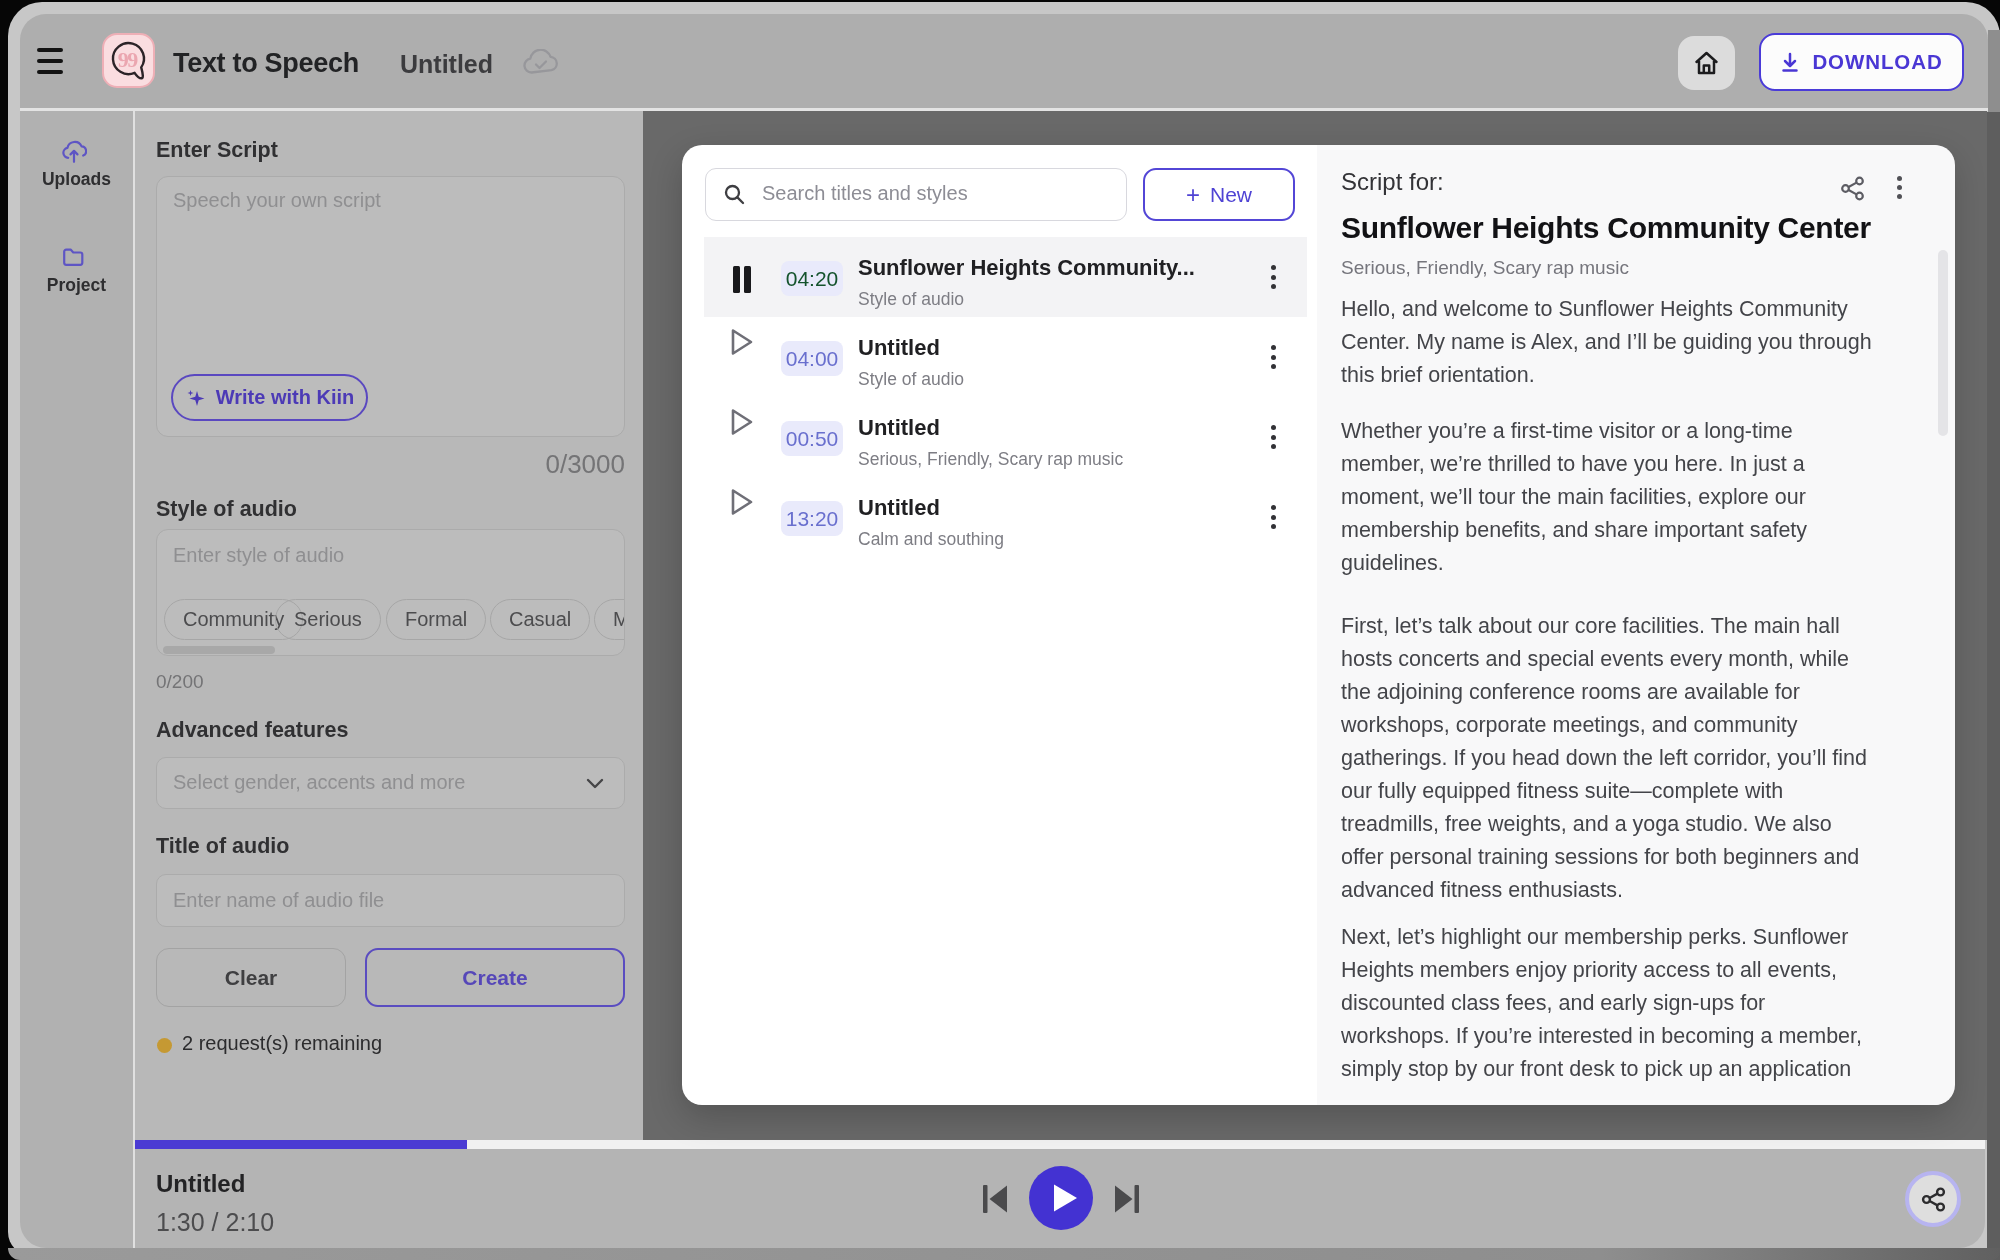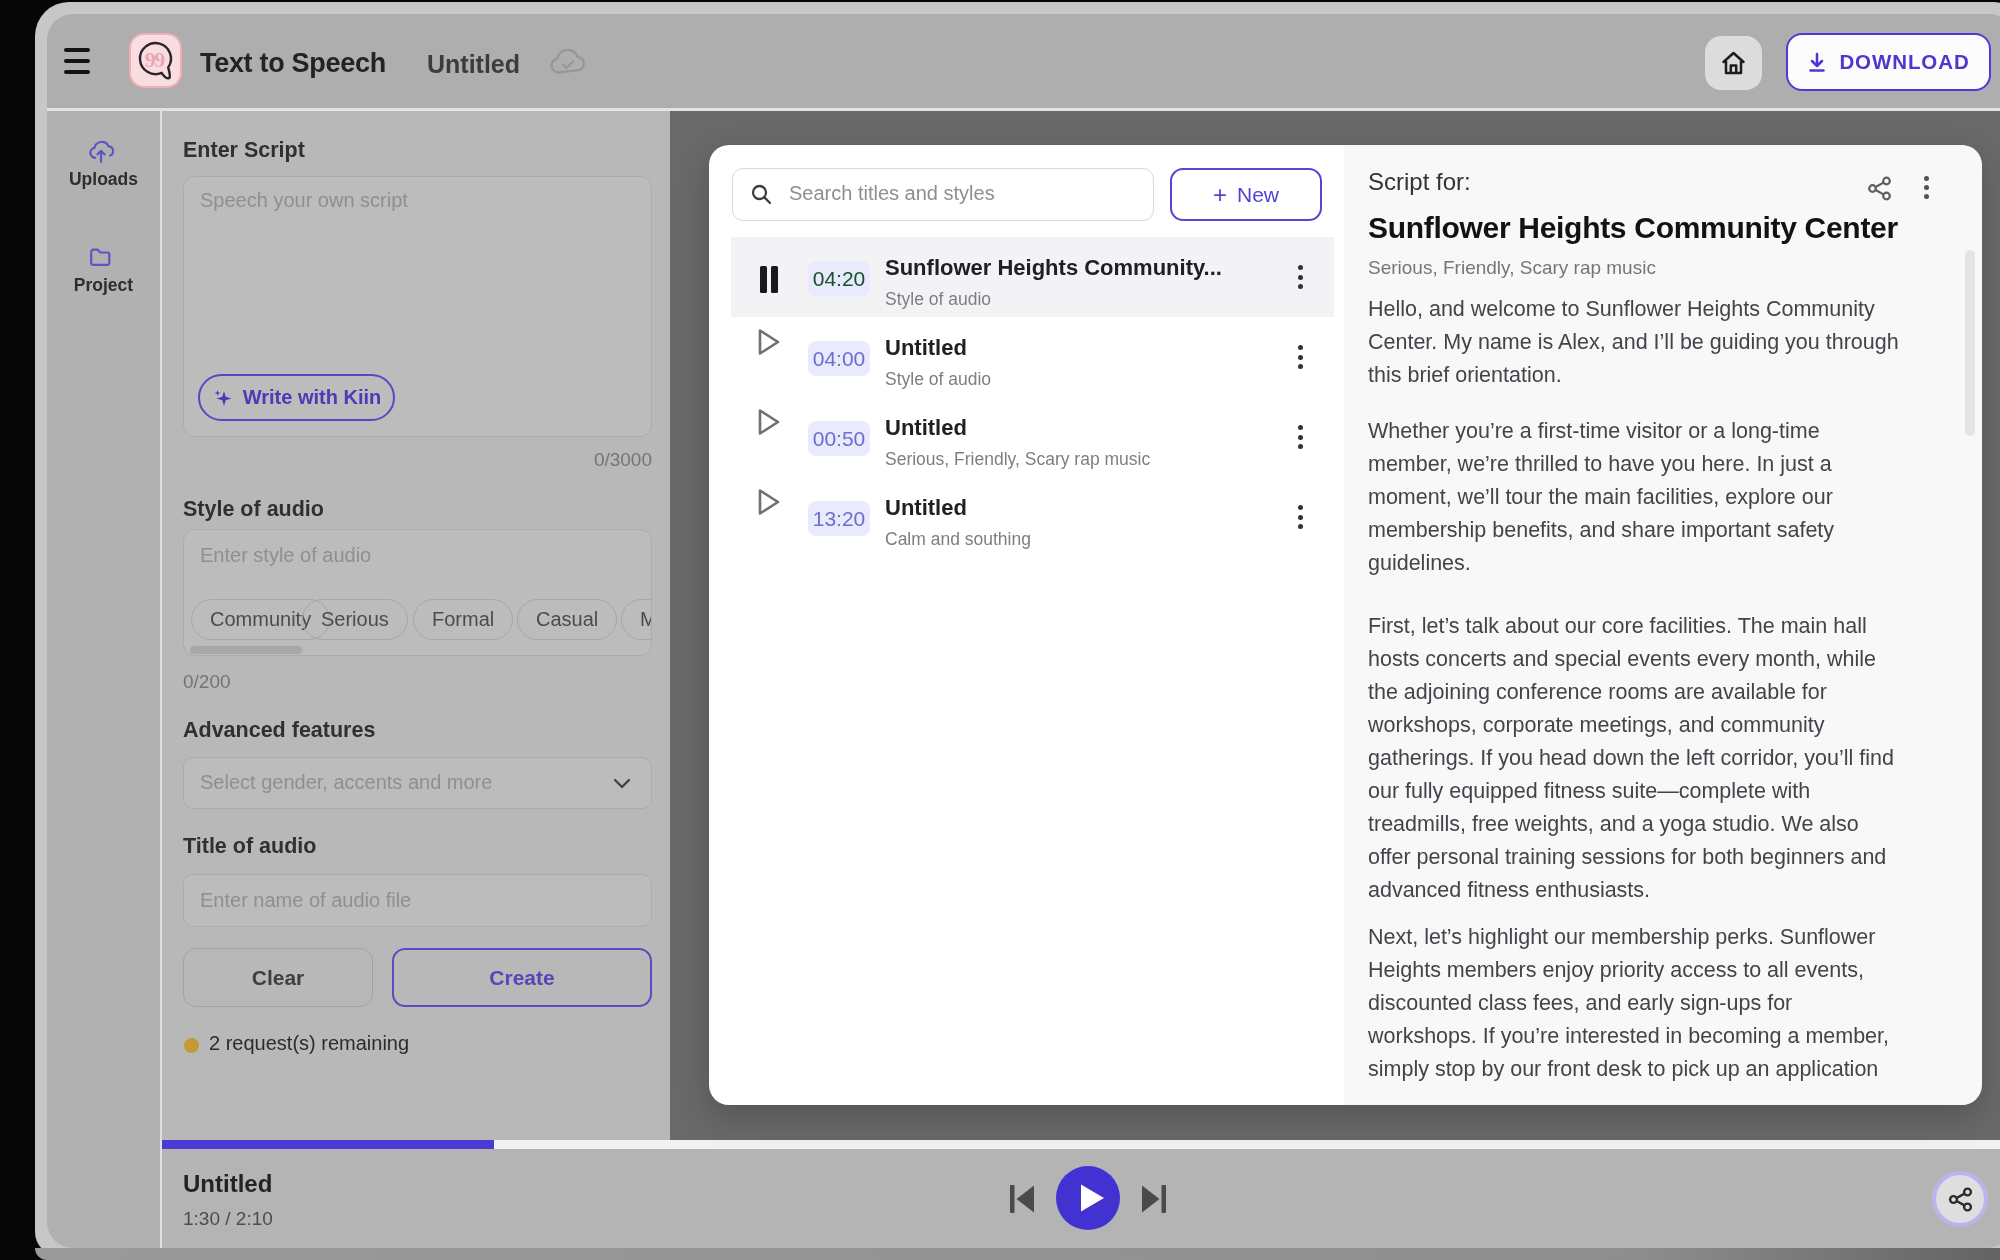--- a/index.html
+++ b/index.html
@@ -1,19 +1,19 @@
 <!DOCTYPE html>
 <html><head>
 <meta charset="utf-8">
 <style>
   * { margin:0; padding:0; box-sizing:border-box; }
   html,body { width:2000px; height:1260px; overflow:hidden; background:#060606;
     font-family:"Liberation Sans", sans-serif; }
   .abs { position:absolute; }
-  #stage { position:relative; width:1840px; height:1260px;margin-left:27px; }
+  #stage { position:relative; width:1840px; height:1260px; }
   
   #frame { left:8px; top:2px; width:1992px; height:1254px; background:#c7c7c7;
     border-radius:34px 34px 24px 24px; }
   #rt1 { left:1988px; top:30px; width:12px; height:82px; background:#8e8e8e; }
   #rt2 { left:1987px; top:112px; width:13px; height:1148px; background:#5e5e5e; }
   #bt  { left:8px; top:1248px; width:1992px; height:12px; border-radius:0 0 10px 14px;
     background:linear-gradient(to right,#9a9a9a,#8e8e8e 80%,#606060); }
   
   #topbar { left:20px; top:14px; width:1968px; height:94px; background:#aeaeae;
     border-radius:26px 26px 0 0; }
@@ -93,21 +93,21 @@
   <div class="abs" style="left:156px;top:176px;width:469px;height:261px;border-radius:12px;background:#bcbcbc;border:1px solid #ababab">
     <div class="abs" style="left:16px;top:12px;font-size:20px;color:#8f8f91">Speech your own script</div>
     <div class="abs" style="left:14px;top:197px;width:197px;height:47px;border-radius:24px;border:2px solid #5a48c0;display:flex;align-items:center;justify-content:center">
       <svg width="22" height="22" viewBox="0 0 22 22" style="margin-right:9px">
         <path d="M12 4 L13.7 9.8 L19.5 11.5 L13.7 13.2 L12 19 L10.3 13.2 L4.5 11.5 L10.3 9.8 Z" fill="#4c3ab6"></path>
         <path d="M5.5 3 L6.2 5.3 L8.5 6 L6.2 6.7 L5.5 9 L4.8 6.7 L2.5 6 L4.8 5.3 Z" fill="#4c3ab6"></path>
       </svg>
       <span style="font-size:20px;font-weight:700;color:#4c3ab6">Write with Kiin</span>
     </div>
   </div>
-  <div class="abs" style="left:156px;top:449px;width:469px;text-align:right;font-size:19px;color:#747476">0/3000</div>
+  <div class="abs" style="left:156px;top:449px;width:469px;text-align:right;font-size:26px;color:#747476">0/3000</div>
   <div class="abs" style="left:156px;top:497px;font-size:21.5px;font-weight:700;color:#303032">Style of audio</div>
   <div class="abs" style="left:156px;top:529px;width:469px;height:127px;border-radius:12px;background:#bcbcbc;border:1px solid #ababab;overflow:hidden">
     <div class="abs" style="left:16px;top:14px;font-size:20px;color:#8f8f91">Enter style of audio</div>
     <div class="chip" style="left:7px">Community</div>
     <div class="chip" style="left:118px">Serious</div>
     <div class="chip" style="left:229px">Formal</div>
     <div class="chip" style="left:333px">Casual</div>
     <div class="chip" style="left:437px">Music</div>
     <div class="abs" style="left:6px;bottom:1px;width:112px;height:8px;border-radius:4px;background:#a8a8a8"></div>
   </div>
@@ -122,21 +122,21 @@
   <div class="abs" style="left:156px;top:834px;font-size:21.5px;font-weight:700;color:#303032">Title of audio</div>
   <div class="abs" style="left:156px;top:874px;width:469px;height:53px;border-radius:10px;background:#bcbcbc;border:1px solid #ababab">
     <div class="abs" style="left:16px;top:14px;font-size:20px;color:#8f8f91">Enter name of audio file</div>
   </div>
   <div class="abs" style="left:156px;top:948px;width:190px;height:59px;border-radius:13px;border:1.5px solid #a3a3a3;display:flex;align-items:center;justify-content:center;font-size:21px;font-weight:700;color:#3f3f41">Clear</div>
   <div class="abs" style="left:365px;top:948px;width:260px;height:59px;border-radius:13px;border:2px solid #5a4cc0;display:flex;align-items:center;justify-content:center;font-size:21px;font-weight:700;color:#5647b8">Create</div>
   <div class="abs" style="left:157px;top:1038px;width:15px;height:15px;border-radius:50%;background:#c59933"></div>
   <div class="abs" style="left:182px;top:1032px;font-size:20px;color:#2c2c2e">2 request(s) remaining</div>
 
   <div class="abs" style="left:156px;top:1170px;font-size:24px;font-weight:700;color:#232325">Untitled</div>
-  <div class="abs" style="left:156px;top:1208px;font-size:19px;color:#4c4c4e">1:30 / 2:10</div>
+  <div class="abs" style="left:156px;top:1208px;font-size:25px;color:#4c4c4e">1:30 / 2:10</div>
   <svg class="abs" style="left:983px;top:1184px" width="25" height="30" viewBox="0 0 25 30">
     <rect x="0" y="1" width="4.5" height="28" rx="1" fill="#4a4a4c"></rect>
     <path d="M24 1.5 V28.5 L6.5 15 Z" fill="#4a4a4c"></path>
   </svg>
   <div class="abs" style="left:1029px;top:1166px;width:64px;height:64px;border-radius:50%;background:#4332d2">
     <svg width="64" height="64" viewBox="0 0 64 64">
       <path d="M25 18.5 L48 32 L25 45.5 Z" fill="#ffffff"></path>
     </svg>
   </div>
   <svg class="abs" style="left:1114px;top:1184px" width="25" height="30" viewBox="0 0 25 30">

